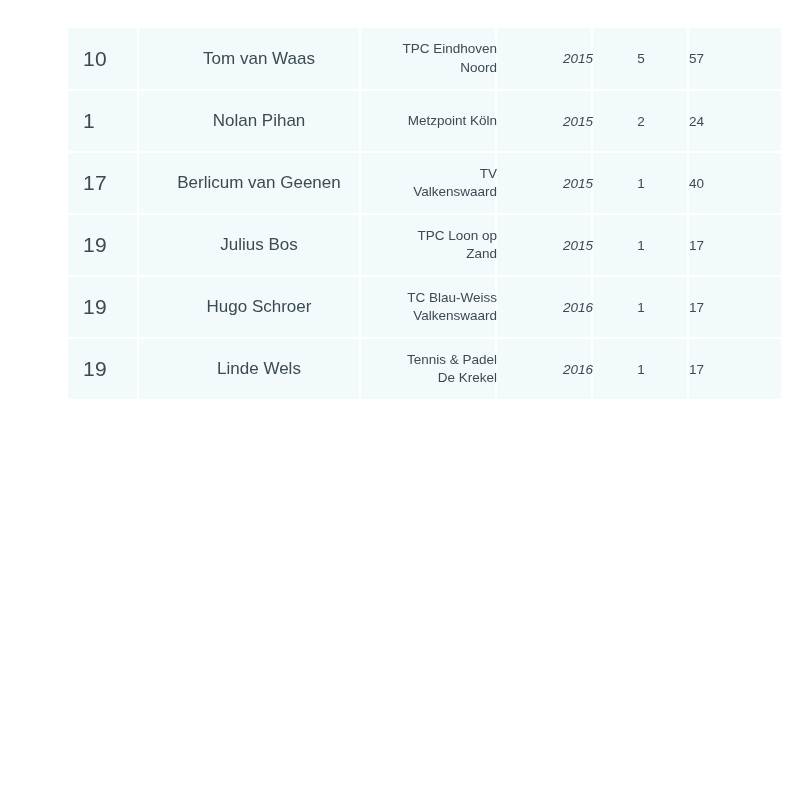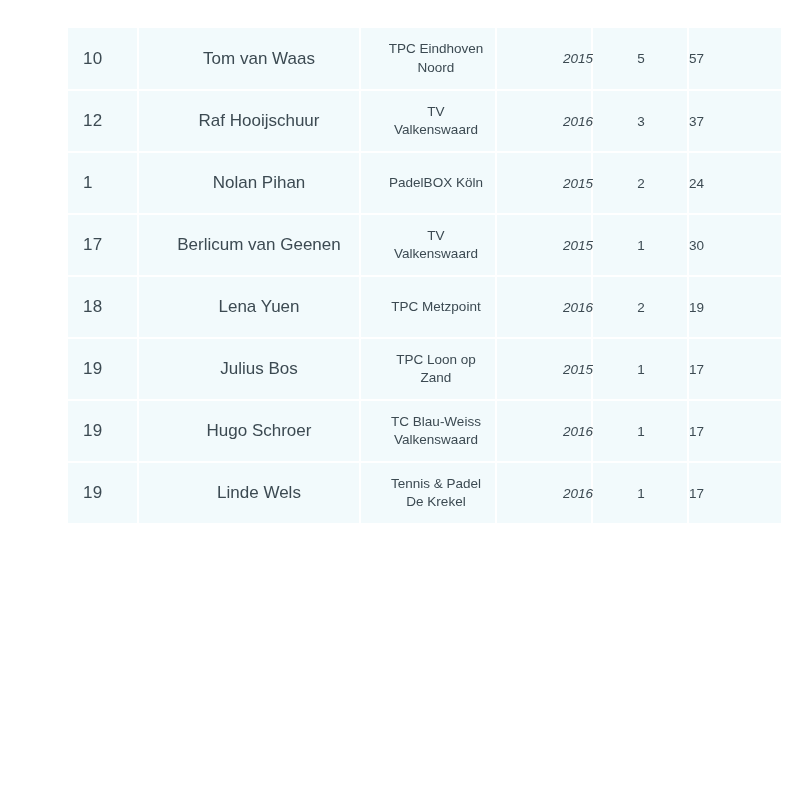--- a/index.html
+++ b/index.html
@@ -23,38 +23,38 @@
   }
   #ranking-table td {
     background: #f2fafc;
     border-bottom: 2px solid #ffffff;
     color: #3c4a52;
     vertical-align: middle;
     padding: 0;
   }
   .col-rank {
     width: 56px;
-    font-size: 17px;
+    font-size: 21px;
     color: #3b4a53;
     text-align: left;
     padding-left: 15px !important;
     letter-spacing: 0.2px;
   }
   .col-name {
     width: 204px;
     font-size: 17px;
     color: #3b4a53;
     text-align: center;
     padding-left: 18px !important;
   }
   .col-club {
     width: 122px;
     font-size: 13.5px;
     color: #4a5a63;
-    text-align: center;
+    text-align: right;
     padding-left: 14px !important;
     line-height: 1.35;
   }
   .col-year {
     width: 96px;
     font-size: 13.5px;
     color: #4a5a63;
     text-align: right;
     font-style: italic;
   }
@@ -102,98 +102,57 @@
         </td>
         <td class="col-wins">
           <span class="cell-inner">5</span>
         </td>
         <td class="col-points">
           <span class="cell-inner">57</span>
         </td>
       </tr>
       <tr>
         <td class="col-rank">
-          <span class="cell-inner">12</span>
-        </td>
-        <td class="col-name">
-          <span class="cell-inner">Raf Hooijschuur</span>
+          <span class="cell-inner">1</span>
+        </td>
+        <td class="col-name">
+          <span class="cell-inner">Nolan Pihan</span>
+        </td>
+        <td class="col-club">
+          <span class="cell-inner">Metzpoint Köln</span>
+        </td>
+        <td class="col-year">
+          <span class="cell-inner">2015</span>
+        </td>
+        <td class="col-wins">
+          <span class="cell-inner">2</span>
+        </td>
+        <td class="col-points">
+          <span class="cell-inner">24</span>
+        </td>
+      </tr>
+      <tr>
+        <td class="col-rank">
+          <span class="cell-inner">17</span>
+        </td>
+        <td class="col-name">
+          <span class="cell-inner">Berlicum van Geenen</span>
         </td>
         <td class="col-club">
           <span class="cell-inner">TV
 Valkenswaard</span>
         </td>
         <td class="col-year">
-          <span class="cell-inner">2016</span>
-        </td>
-        <td class="col-wins">
-          <span class="cell-inner">3</span>
-        </td>
-        <td class="col-points">
-          <span class="cell-inner">37</span>
-        </td>
-      </tr>
-      <tr>
-        <td class="col-rank">
-          <span class="cell-inner">1</span>
-        </td>
-        <td class="col-name">
-          <span class="cell-inner">Nolan Pihan</span>
-        </td>
-        <td class="col-club">
-          <span class="cell-inner">PadelBOX Köln</span>
-        </td>
-        <td class="col-year">
-          <span class="cell-inner">2015</span>
-        </td>
-        <td class="col-wins">
-          <span class="cell-inner">2</span>
-        </td>
-        <td class="col-points">
-          <span class="cell-inner">24</span>
-        </td>
-      </tr>
-      <tr>
-        <td class="col-rank">
-          <span class="cell-inner">17</span>
-        </td>
-        <td class="col-name">
-          <span class="cell-inner">Berlicum van Geenen</span>
-        </td>
-        <td class="col-club">
-          <span class="cell-inner">TV
-Valkenswaard</span>
-        </td>
-        <td class="col-year">
-          <span class="cell-inner">2015</span>
-        </td>
-        <td class="col-wins">
-          <span class="cell-inner">1</span>
-        </td>
-        <td class="col-points">
-          <span class="cell-inner">30</span>
-        </td>
-      </tr>
-      <tr>
-        <td class="col-rank">
-          <span class="cell-inner">18</span>
-        </td>
-        <td class="col-name">
-          <span class="cell-inner">Lena Yuen</span>
-        </td>
-        <td class="col-club">
-          <span class="cell-inner">TPC Metzpoint</span>
-        </td>
-        <td class="col-year">
-          <span class="cell-inner">2016</span>
-        </td>
-        <td class="col-wins">
-          <span class="cell-inner">2</span>
-        </td>
-        <td class="col-points">
-          <span class="cell-inner">19</span>
+          <span class="cell-inner">2015</span>
+        </td>
+        <td class="col-wins">
+          <span class="cell-inner">1</span>
+        </td>
+        <td class="col-points">
+          <span class="cell-inner">40</span>
         </td>
       </tr>
       <tr>
         <td class="col-rank">
           <span class="cell-inner">19</span>
         </td>
         <td class="col-name">
           <span class="cell-inner">Julius Bos</span>
         </td>
         <td class="col-club">

